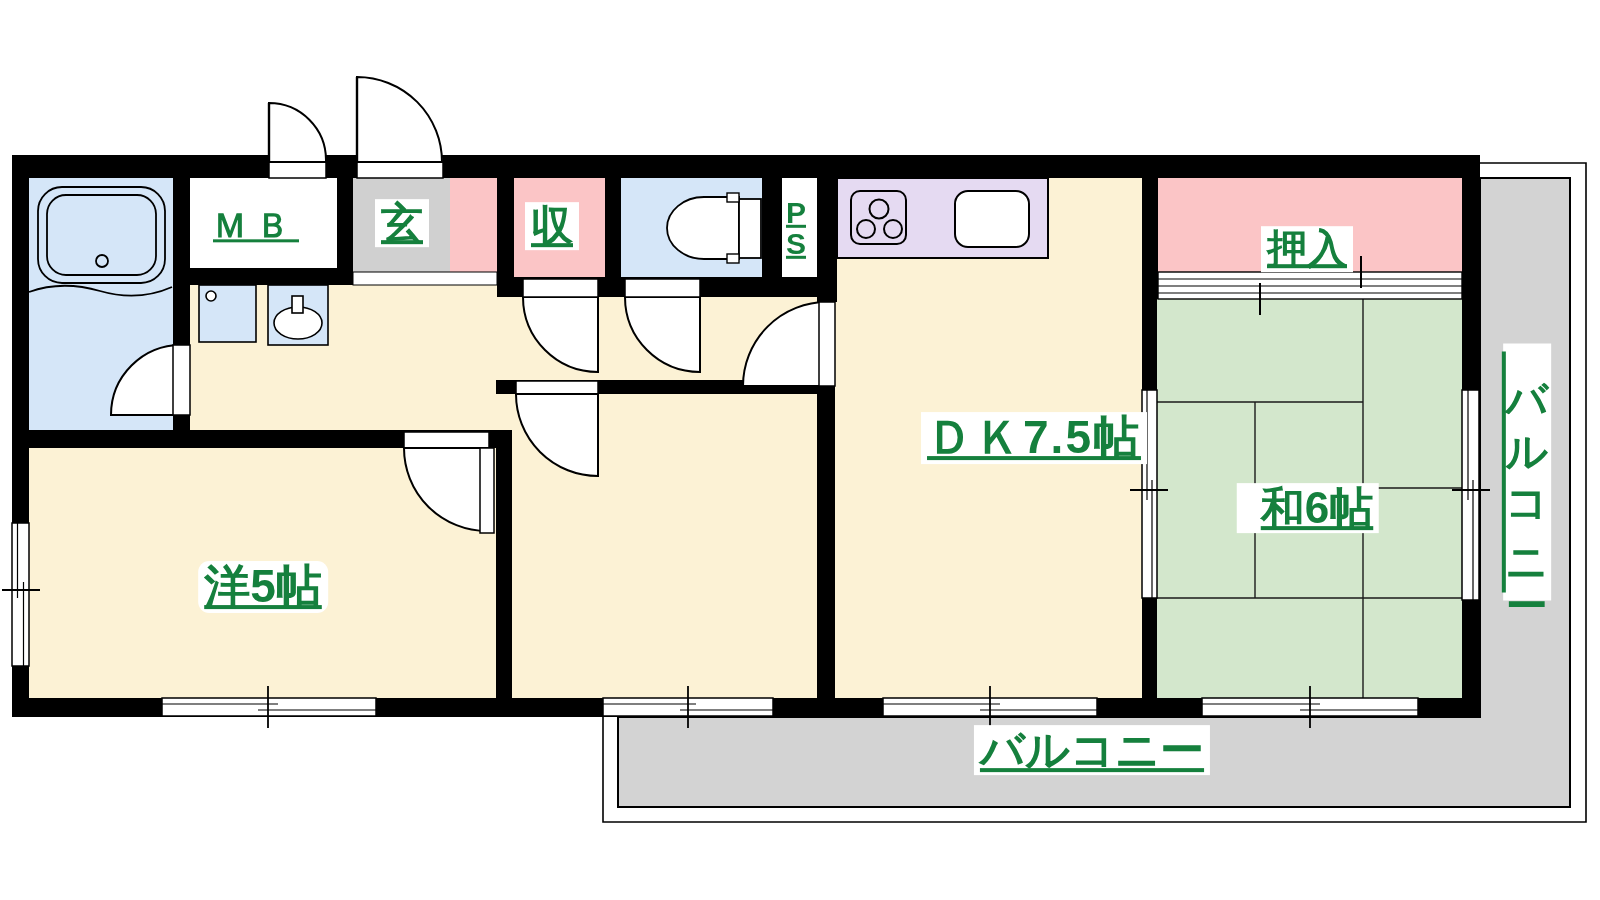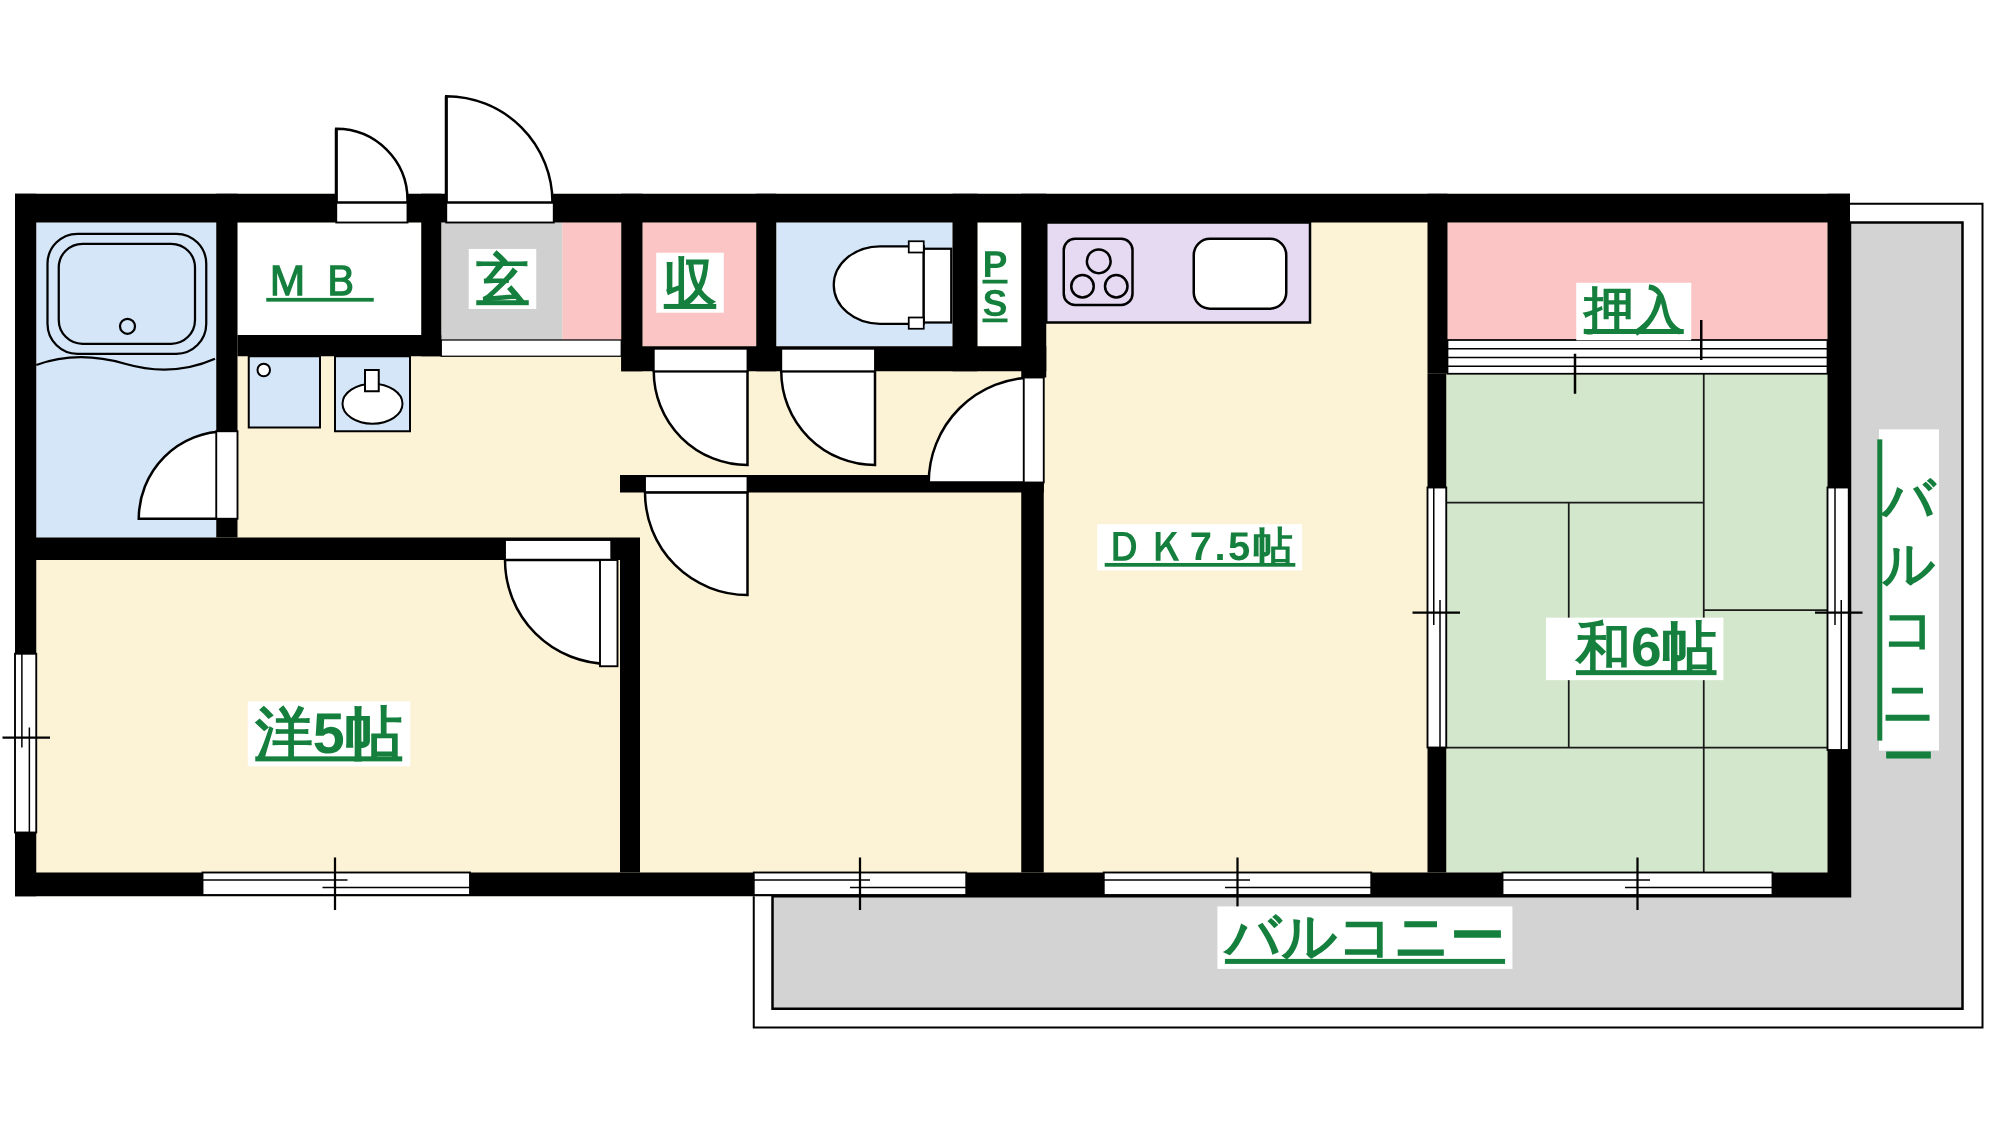--- a/index.html
+++ b/index.html
@@ -192,23 +192,23 @@
       <rect x="480" y="448" width="14" height="85" fill="#ffffff" stroke-width="1.5"></rect>
     </g>
 
     <g>
       <path d="M 181 415 H 111 A 70 70 0 0 1 181 345 Z" fill="#ffffff" stroke-width="2"></path>
       <rect x="173" y="345" width="17" height="70" fill="#ffffff" stroke-width="1.5"></rect>
     </g>
   </g>
 </svg>
 
-<div class="lbl" style="left:263px;top:587px;font-size:46px;">洋5帖</div>
-<div class="lbl" style="left:960px;top:438px;font-size:32px;letter-spacing:2px;">ＤＫ7.5帖</div>
-<div class="lbl" style="left:1308px;top:519px;font-size:44px;padding-left:24px;">和6帖</div>
+<div class="lbl" style="left:263px;top:587px;font-size:46px;border-radius:11px;">洋5帖</div>
+<div class="lbl" style="left:1034px;top:438px;font-size:46px;letter-spacing:2px;">ＤＫ7.5帖</div>
+<div class="lbl" style="left:1308px;top:508px;font-size:44px;padding-left:24px;">和6帖</div>
 <div class="lbl" style="left:1307px;top:225px;font-size:40px;margin-top:24px;">押入</div>
 <div class="lbl" style="left:256px;top:226px;font-size:34px;letter-spacing:9px;background:transparent;">ＭＢ</div>
 <div class="lbl" style="left:402px;top:223px;font-size:42px;">玄</div>
 <div class="lbl" style="left:552px;top:226px;font-size:42px;">収</div>
 <div class="lbl ps-stack" style="left:796px;top:228px;font-size:30px;background:transparent;padding:0;">
   <span>P</span>
   <span>S</span>
 </div>
 <div class="lbl" style="left:1092px;top:750px;font-size:44px;">バルコニー</div>
 <div class="lbl lbl-v" style="left:1527px;top:472px;font-size:42px;">バルコニー</div>

